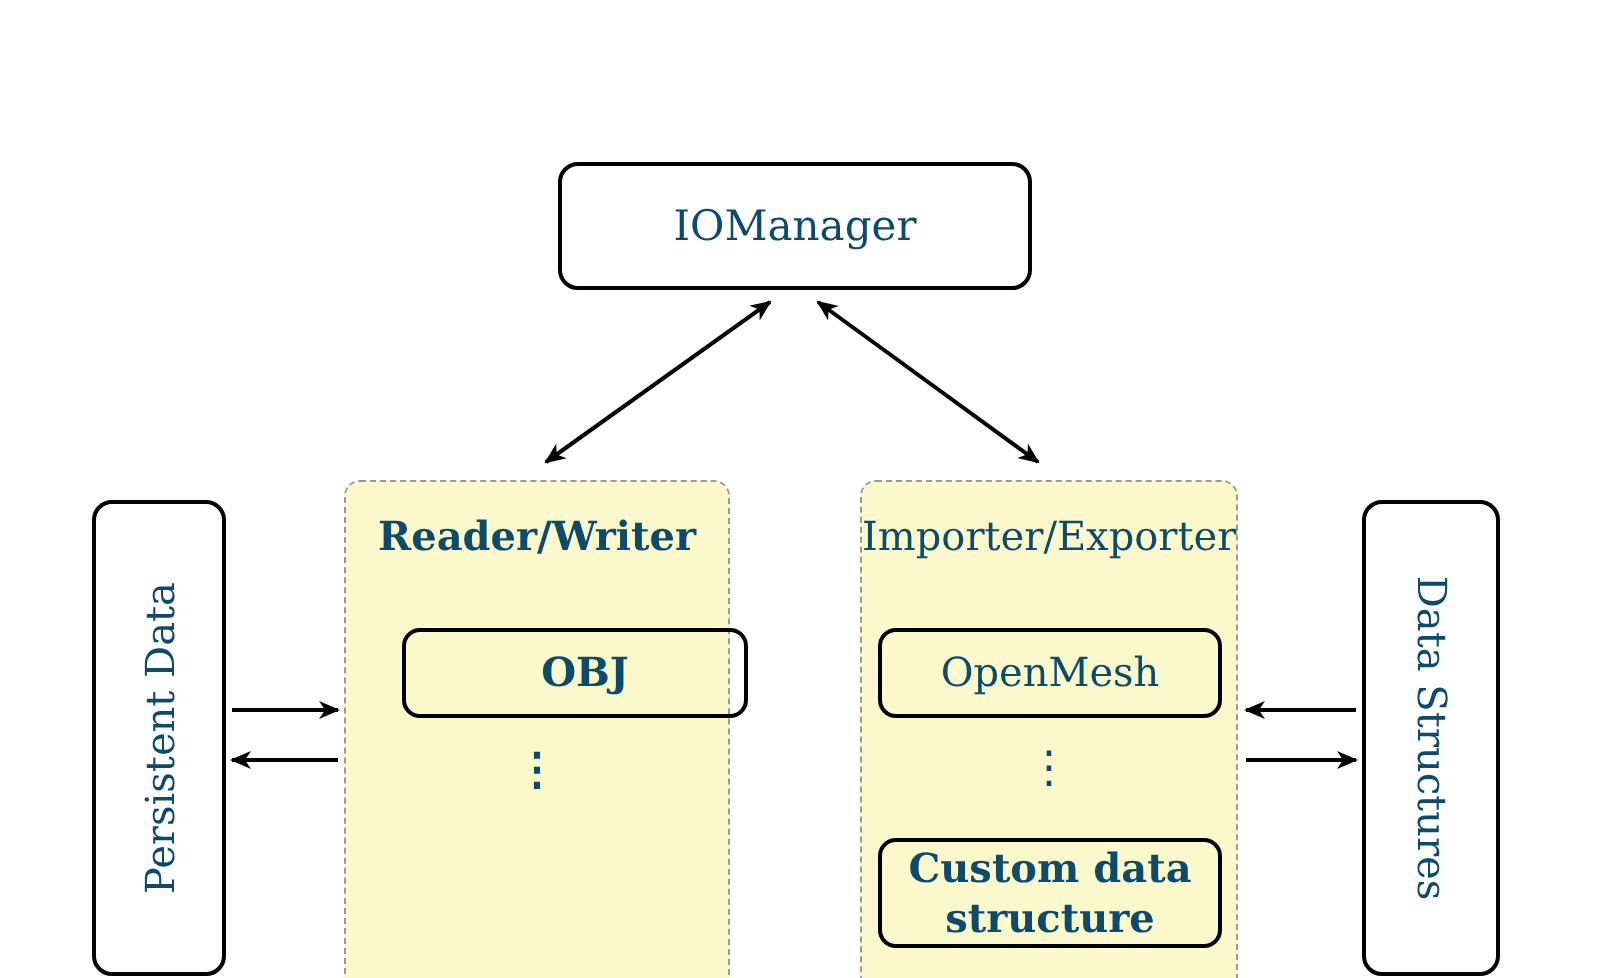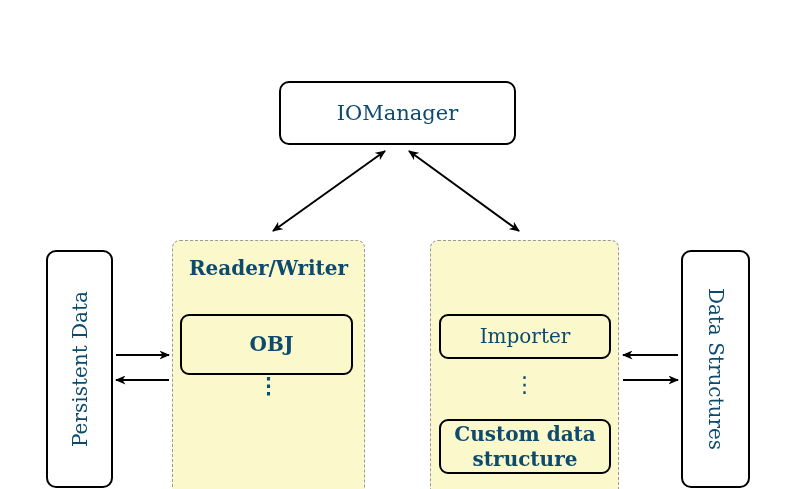--- a/index.html
+++ b/index.html
@@ -107,29 +107,30 @@
     <line x1="385" y1="111" x2="273" y2="191" stroke="#000000" stroke-width="2" marker-start="url(#ah)" marker-end="url(#ah)"></line>
     <line x1="409" y1="111" x2="519" y2="191" stroke="#000000" stroke-width="2" marker-start="url(#ah)" marker-end="url(#ah)"></line>
     <line x1="116" y1="315" x2="169" y2="315" stroke="#000000" stroke-width="2" marker-end="url(#ah)"></line>
     <line x1="169" y1="340" x2="116" y2="340" stroke="#000000" stroke-width="2" marker-end="url(#ah)"></line>
     <line x1="678" y1="315" x2="623" y2="315" stroke="#000000" stroke-width="2" marker-end="url(#ah)"></line>
     <line x1="623" y1="340" x2="678" y2="340" stroke="#000000" stroke-width="2" marker-end="url(#ah)"></line>
   </svg>
 
   <div class="group" style="left:172px; top:200px; width:193px; height:258px;font-weight:bold;">
     <div class="group-title">Reader/Writer</div>
-    <div class="inner-node" style="left:7px; top:73px; width:173px; height:61px;padding-left:10px;">
+    <div class="inner-node" style="left:28px; top:73px; width:173px; height:45px;padding-left:10px;">
       <span>OBJ</span>
     </div>
     <div class="ellipsis" style="top:133px;">⋮</div>
   </div>
 
   <div class="group" style="left:430px; top:200px; width:189px; height:258px;">
+    <div class="group-title">Importer/Exporter</div>
     <div class="inner-node" style="left:8px; top:73px; width:172px; height:45px;">
-      <span>Importer</span>
+      <span>OpenMesh</span>
     </div>
     <div class="ellipsis" style="top:133px;">⋮</div>
     <div class="inner-node" style="left:8px; top:178px; width:172px; height:55px;font-weight:bold;">
       <span>Custom data
 structure</span>
     </div>
   </div>
 
   <div class="side-node" style="left:46px; top:210px; width:67px; height:238px;">
     <span class="side-label rot-ccw">Persistent Data</span>

